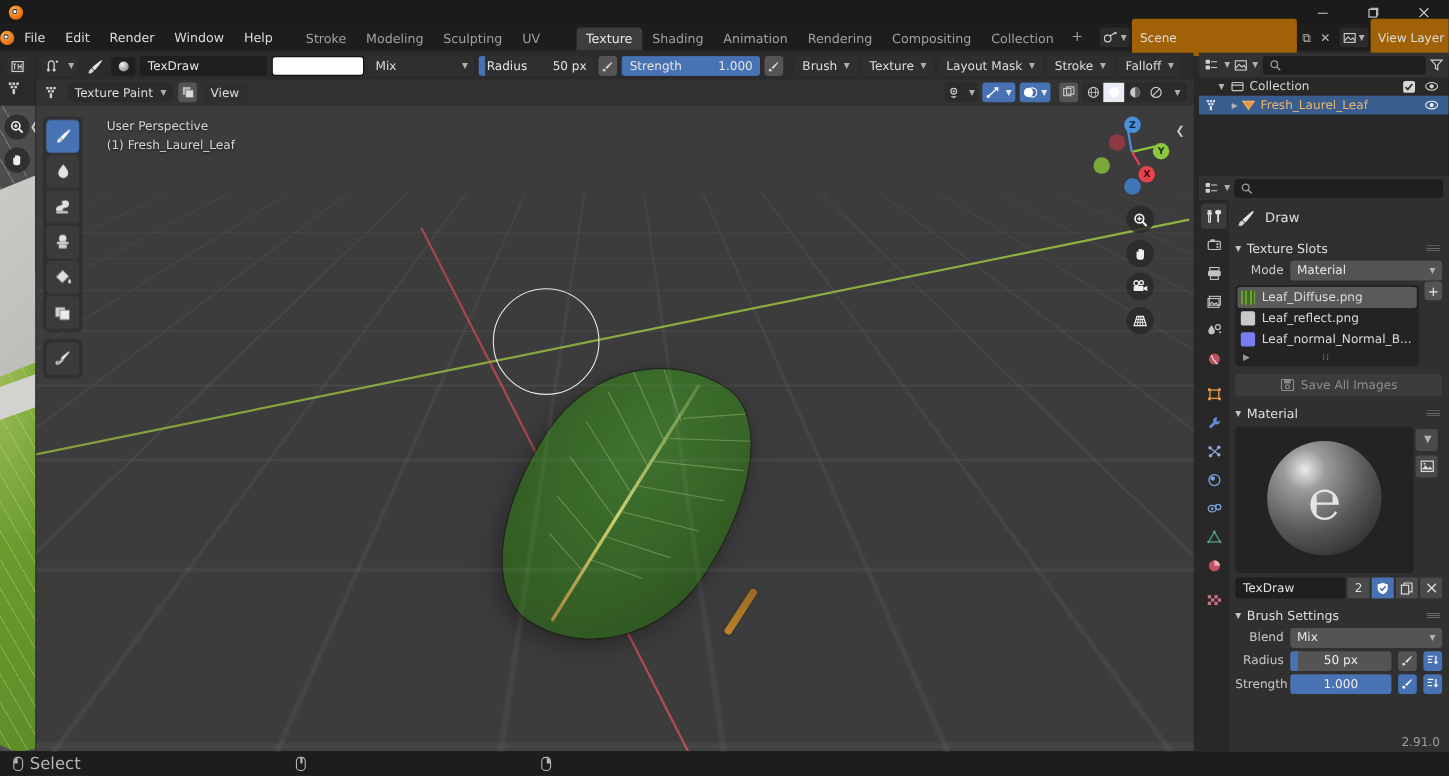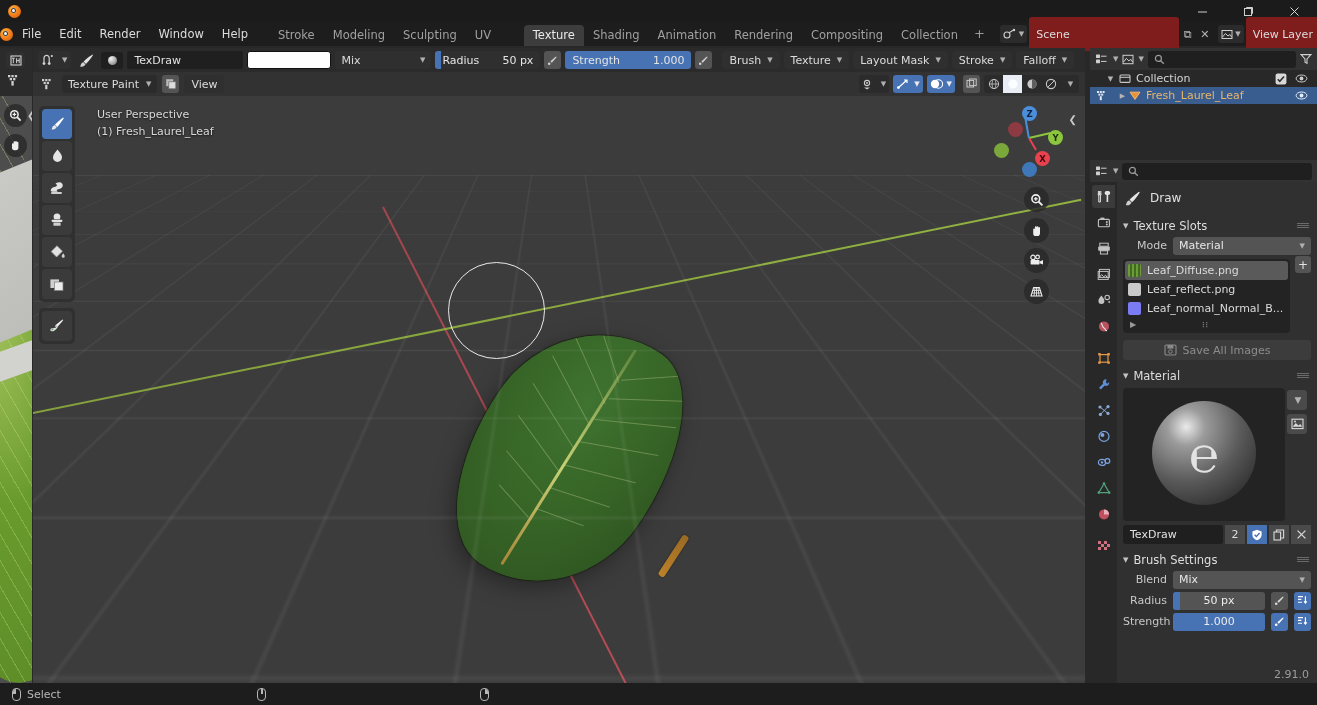--- a/index.html
+++ b/index.html
@@ -28,21 +28,21 @@
   .menu { padding:0 9px; height:24px; line-height:24px; font-size:11.5px; color:#dcdcdc; }
   .ws-tabs { display:flex; align-items:flex-end; height:24px; margin-left:12px; }
   .ws-tab { padding:0 9px; height:21px; line-height:21px; font-size:11.5px; color:#a0a0a0;
     border-radius:4px 4px 0 0; }
   .ws-tab.active { background:#3d3d3d; color:#e9e9e9; }
   .ws-plus { padding:0 7px; color:#9a9a9a; font-size:13px; line-height:24px; }
   .scene-block { display:flex; align-items:center; margin-left:8px; }
   .icon-btn { height:18px; min-width:18px; display:flex; align-items:center; justify-content:center;
     background:#2b2b2b; border-radius:3px; color:#cfcfcf; padding:0 3px; }
   .dd-arrow { font-size:7px; color:#b0b0b0; margin-left:2px; }
-  .field { height:34px; background:#7f1d1d; border-radius:3px; display:flex; align-items:center;
+  .field { height:34px; background:#a16207; border-radius:3px; display:flex; align-items:center;
     padding:0 7px; color:#dcdcdc; font-size:11px; }
   .flatbtn { height:18px; width:17px; display:flex; align-items:center; justify-content:center;
     color:#b4b4b4; font-size:11px; }
 
   
   .toolhdr { position:absolute; left:33px; top:48px; width:1052px; height:24px; background:#2b2b2b;
     display:flex; align-items:center; gap:4px; padding:0 5px; }
   .brushprev { width:22px; height:17px; background:#1f1f1f; border-radius:3px; display:flex;
     align-items:center; justify-content:center; }
   .brushprev i { width:9px; height:9px; border-radius:50%;
@@ -209,21 +209,21 @@
   .numslider .nf { position:absolute; left:0; top:0; bottom:0; background:#4772b3; }
   .numslider span { position:relative; z-index:2; }
   .minibtn { width:17px; height:18px; background:#545454; border-radius:3px; display:flex;
     align-items:center; justify-content:center; color:#ddd; flex:none; }
   .minibtn.blue { background:#4772b3; }
   .version { position:absolute; right:8px; bottom:2px; font-size:11px; color:#9c9c9c; }
 
   
   .statusbar { position:absolute; left:0; bottom:0; width:1317px; height:22px; background:#1d1d1d;
     display:flex; align-items:center; }
-  .sb-item { display:flex; align-items:center; gap:6px; font-size:11px; color:#b7b7b7; }
+  .sb-item { display:flex; align-items:center; gap:6px; font-size:15px; color:#b7b7b7; }
   .mouse { width:9px; height:13px; border:1.2px solid #b7b7b7; border-radius:4px; position:relative; }
   .mouse.lmb:before { content:""; position:absolute; left:0; top:0; width:3.4px; height:5px;
     background:#b7b7b7; border-radius:3px 0 0 0; }
   .mouse.mmb:before { content:""; position:absolute; left:2.6px; top:0; width:2.6px; height:5px;
     background:#b7b7b7; }
   .mouse.rmb:before { content:""; position:absolute; right:0; top:0; width:3.4px; height:5px;
     background:#b7b7b7; border-radius:0 3px 0 0; }
   svg { display:block; }
 </style>
 </head>

